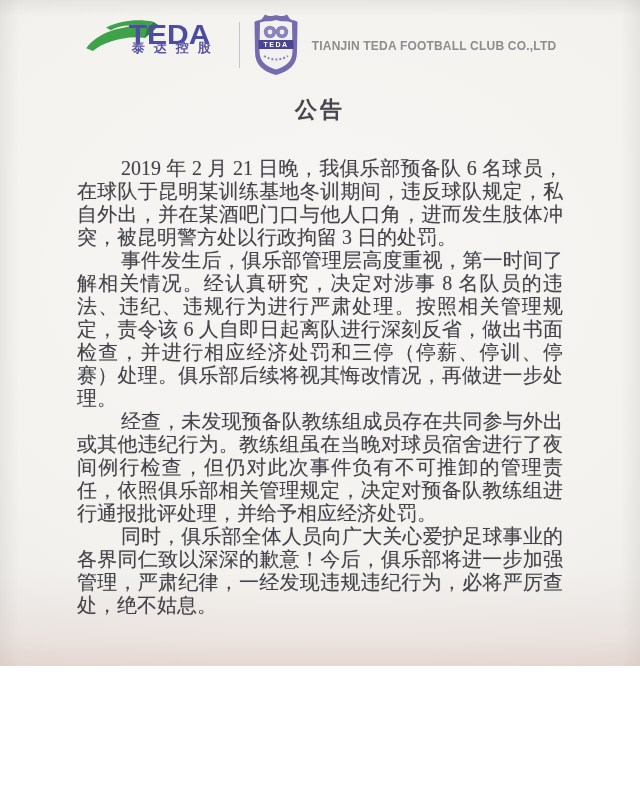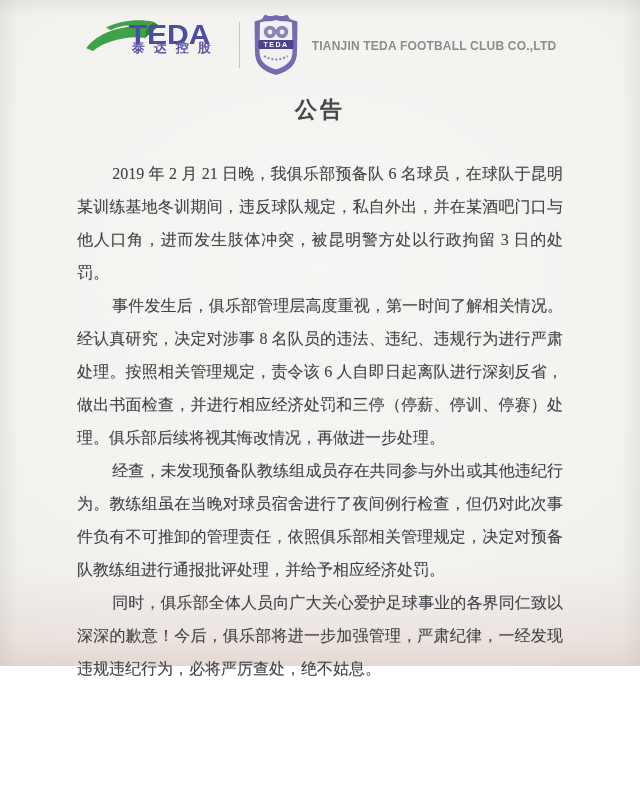--- a/index.html
+++ b/index.html
@@ -46,21 +46,21 @@
   }
   
   .title {
     margin:18px 0 8px; text-align:center;
     font-size:22px; font-weight:600; color:#46464b; letter-spacing:3px;
     text-shadow:0 0 1px rgba(70,70,75,0.25);
   }
   .doc-body { width:486px; margin:32px auto 0; }
   .doc-body p {
     margin:0; text-indent:2.2em;
-    font-size:16px; line-height:33px;
+    font-size:20px; line-height:23px;
     text-align:justify; color:#43434a;
     text-shadow:0 0 1px rgba(67,67,74,0.30);
   }
 </style>
 </head>
 <body>
 
 <div class="page">
 
   <header class="header">

